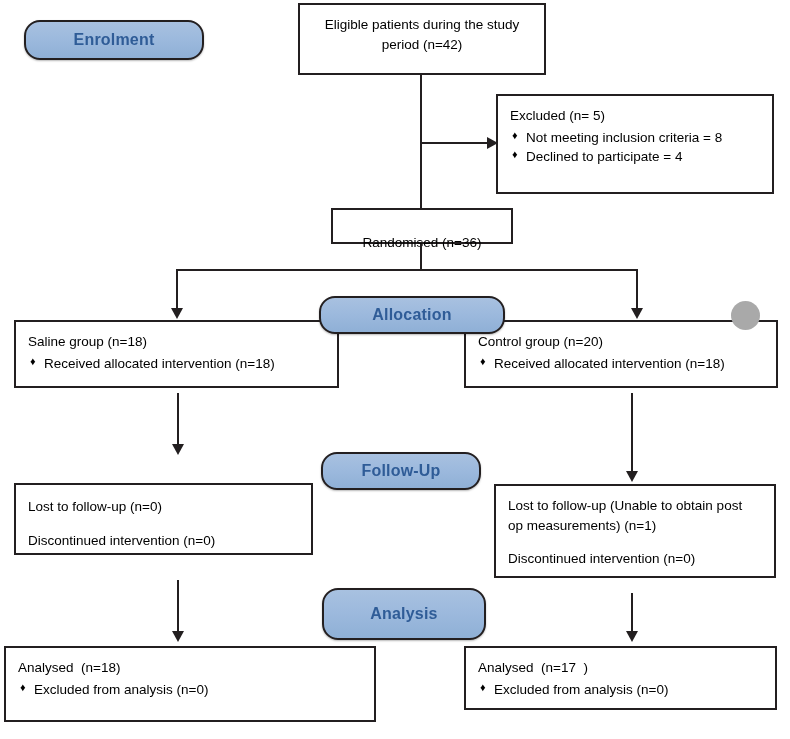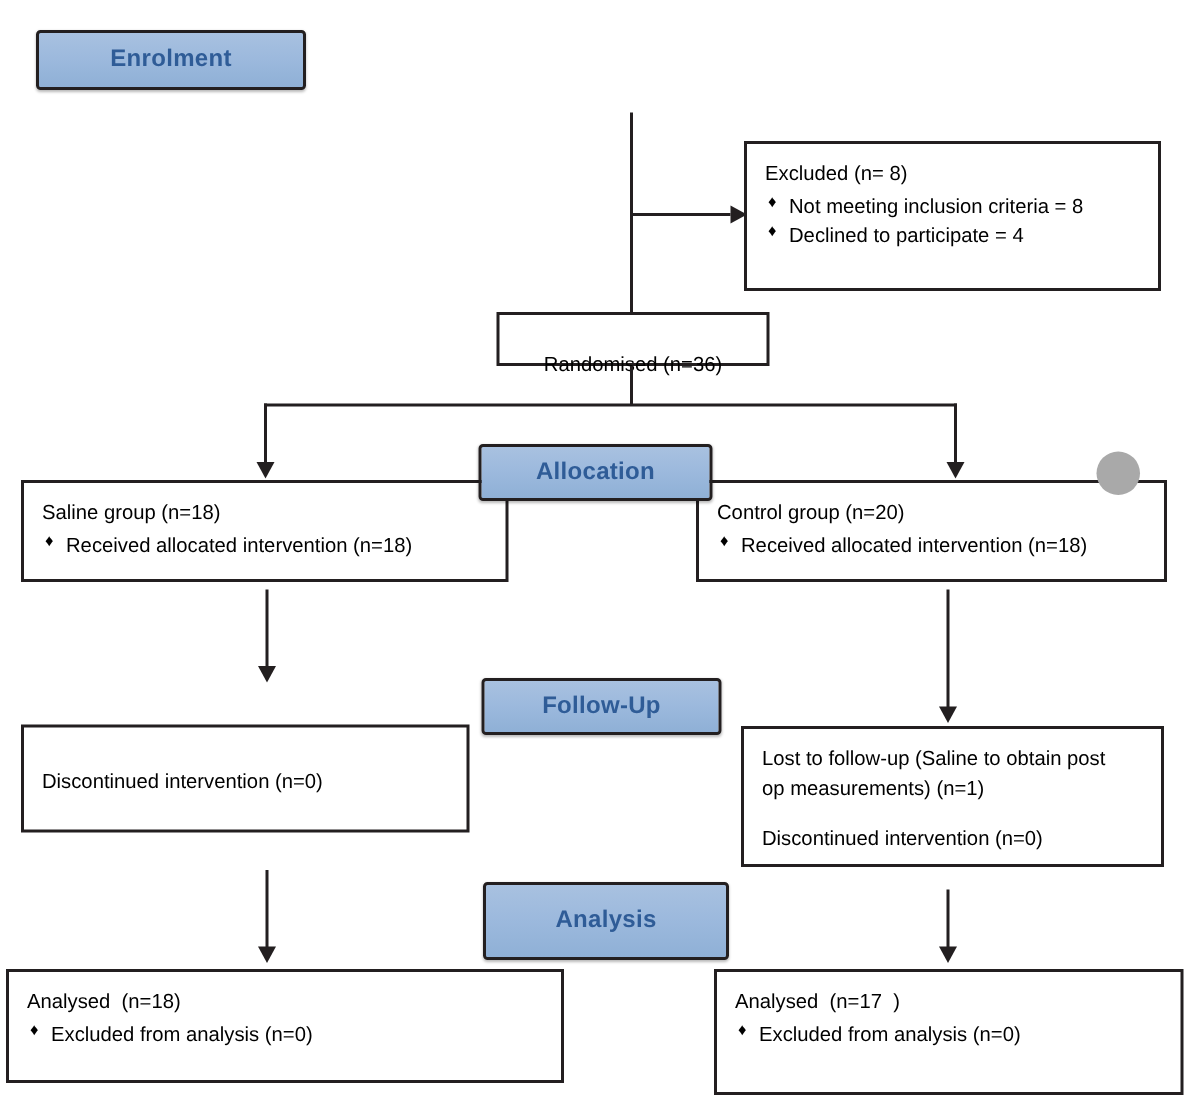--- a/index.html
+++ b/index.html
@@ -57,21 +57,21 @@
   }
   .spacer-line {
     height: 14px;
   }
 
   
   .stage {
     position: absolute;
     box-sizing: border-box;
     border: 2px solid #231f20;
-    border-radius: 3px;
+    border-radius: 16px;
     background: linear-gradient(180deg, #a8c1e0 0%, #9cb9dd 48%, #8fb0d6 100%);
     color: #2f5c97;
     font-weight: bold;
     font-size: 16px;
     letter-spacing: .2px;
     display: flex;
     align-items: center;
     justify-content: center;
     box-shadow: 0 1px 2px rgba(0,0,0,.28);
     z-index: 5;
@@ -115,50 +115,56 @@
 </style>
 </head>
 <body>
 
 <div id="canvas">
 
   <div class="stage" style="left:24px; top:20px; width:180px; height:40px;">
     <span>Enrolment</span>
   </div>
 
+  <div class="box center" style="left:298px; top:3px; width:248px; height:72px;">
+    <div class="inner">
+      <div class="ttl">Eligible patients during the study</div>
+      <div class="ttl">period (n=42)</div>
+    </div>
+  </div>
 
   <div class="vline" style="left:420px; top:75px; height:133px;"></div>
 
   <div class="hline" style="left:420px; top:142px; width:67px;"></div>
   <div class="arrow-right" style="left:487px; top:137px;"></div>
 
   <div class="box" style="left:496px; top:94px; width:278px; height:100px;">
     <div class="inner">
-      <div class="ttl">Excluded (n= 8)</div>
+      <div class="ttl">Excluded (n= 5)</div>
       <ul class="bullets">
         <li><span class="bl">♦</span><span>Not meeting inclusion criteria = 8</span></li>
         <li><span class="bl">♦</span><span>Declined to participate = 4</span></li>
       </ul>
     </div>
   </div>
 
   <div class="box center" style="left:331px; top:208px; width:182px; height:36px;">
     <div class="inner" style="padding:7px 10px;margin-top:16px;">
       <div class="ttl">Randomised (n=36)</div>
     </div>
   </div>
 
   <div class="vline" style="left:420px; top:244px; height:26px;"></div>
   <div class="hline" style="left:176px; top:269px; width:462px;"></div>
   <div class="vline" style="left:176px; top:269px; height:42px;"></div>
   <div class="arrow-down" style="left:171px; top:308px;"></div>
   <div class="vline" style="left:636px; top:269px; height:42px;"></div>
   <div class="arrow-down" style="left:631px; top:308px;"></div>
 
-  <div class="stage" style="left:319px; top:296px; width:156px; height:38px;">
+  <div class="stage" style="left:319px; top:296px; width:186px; height:38px;">
     <span>Allocation</span>
   </div>
 
   <div class="box" style="left:14px; top:320px; width:325px; height:68px;">
     <div class="inner">
       <div class="ttl">Saline group (n=18)</div>
       <ul class="bullets">
         <li><span class="bl">♦</span><span>Received allocated intervention (n=18)</span></li>
       </ul>
     </div>
@@ -180,28 +186,29 @@
 
   <div class="vline" style="left:631px; top:393px; height:80px;"></div>
   <div class="arrow-down" style="left:626px; top:471px;"></div>
 
   <div class="stage" style="left:321px; top:452px; width:160px; height:38px;justify-content:center;">
     <span>Follow-Up</span>
   </div>
 
   <div class="box" style="left:14px; top:483px; width:299px; height:72px;">
     <div class="inner" style="padding:12px 12px;">
+      <div class="ttl">Lost to follow-up (n=0)</div>
       <div class="spacer-line"></div>
       <div class="ttl">Discontinued intervention (n=0)</div>
     </div>
   </div>
 
   <div class="box" style="left:494px; top:484px; width:282px; height:94px;">
     <div class="inner" style="padding:10px 12px;">
-      <div class="ttl">Lost to follow-up (Saline to obtain post</div>
+      <div class="ttl">Lost to follow-up (Unable to obtain post</div>
       <div class="ttl">op measurements) (n=1)</div>
       <div class="spacer-line"></div>
       <div class="ttl">Discontinued intervention (n=0)</div>
     </div>
   </div>
 
   <div class="vline" style="left:177px; top:580px; height:53px;"></div>
   <div class="arrow-down" style="left:172px; top:631px;"></div>
 
   <div class="vline" style="left:631px; top:593px; height:40px;"></div>
@@ -213,21 +220,21 @@
 
   <div class="box" style="left:4px; top:646px; width:372px; height:76px;">
     <div class="inner">
       <div class="ttl">Analysed  (n=18)</div>
       <ul class="bullets">
         <li><span class="bl">♦</span><span>Excluded from analysis (n=0)</span></li>
       </ul>
     </div>
   </div>
 
-  <div class="box" style="left:476px; top:646px; width:313px; height:84px;">
+  <div class="box" style="left:464px; top:646px; width:313px; height:64px;">
     <div class="inner">
       <div class="ttl">Analysed  (n=17  )</div>
       <ul class="bullets">
         <li><span class="bl">♦</span><span>Excluded from analysis (n=0)</span></li>
       </ul>
     </div>
   </div>
 
 </div>
 

